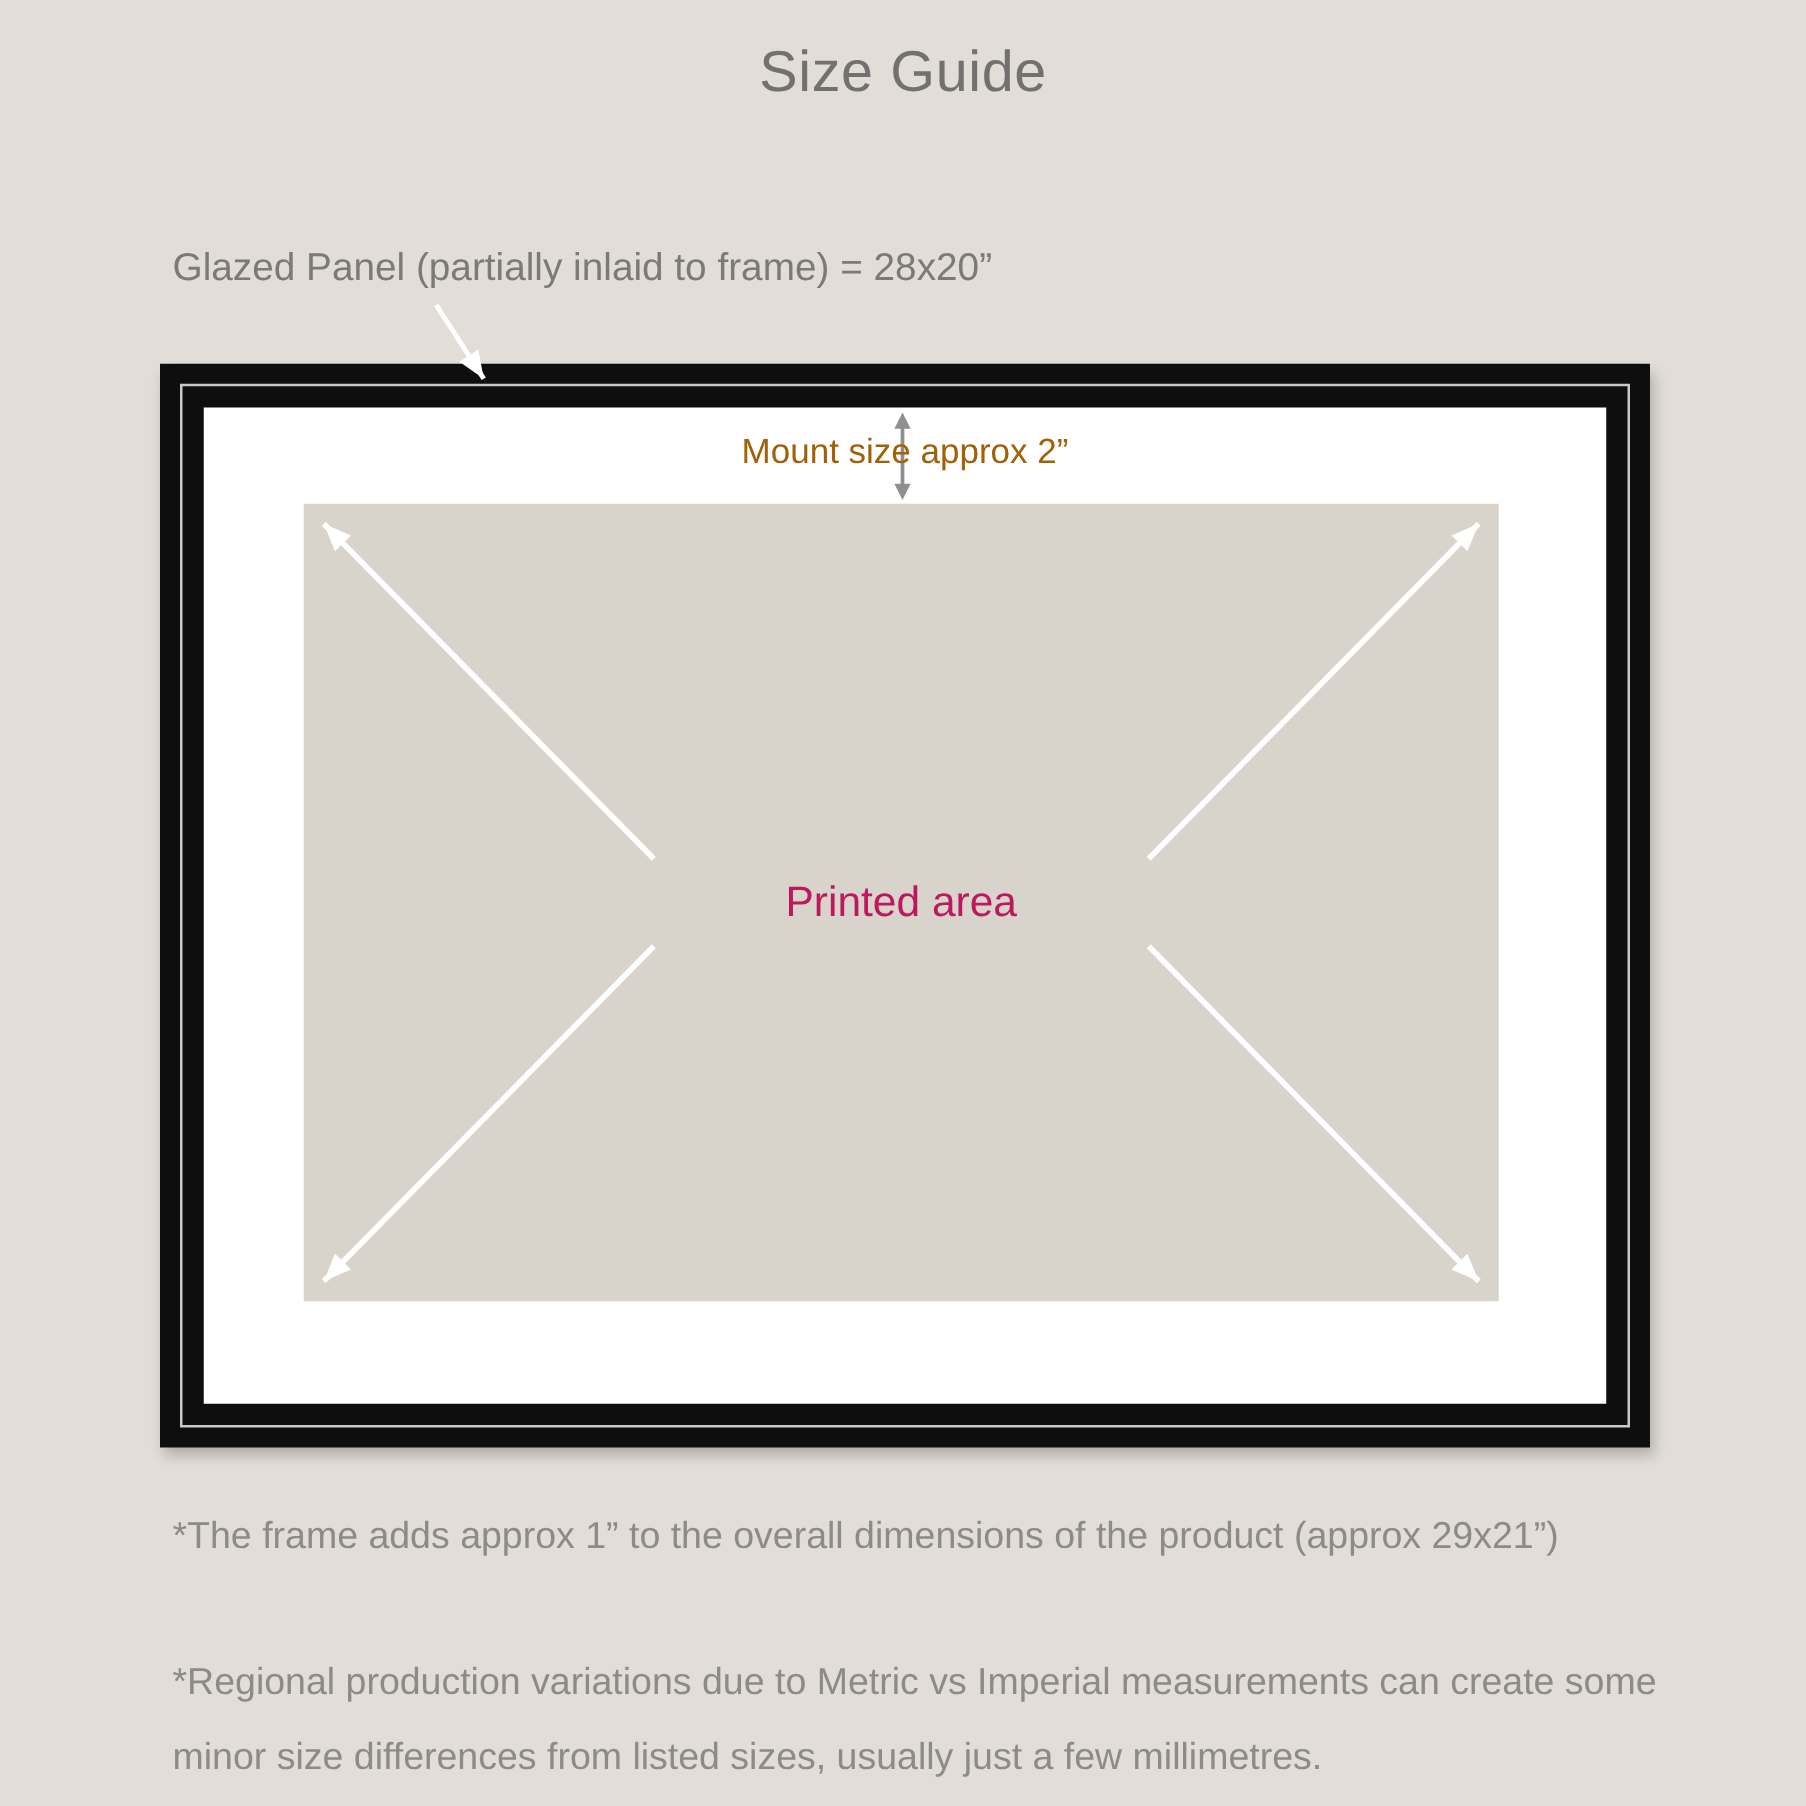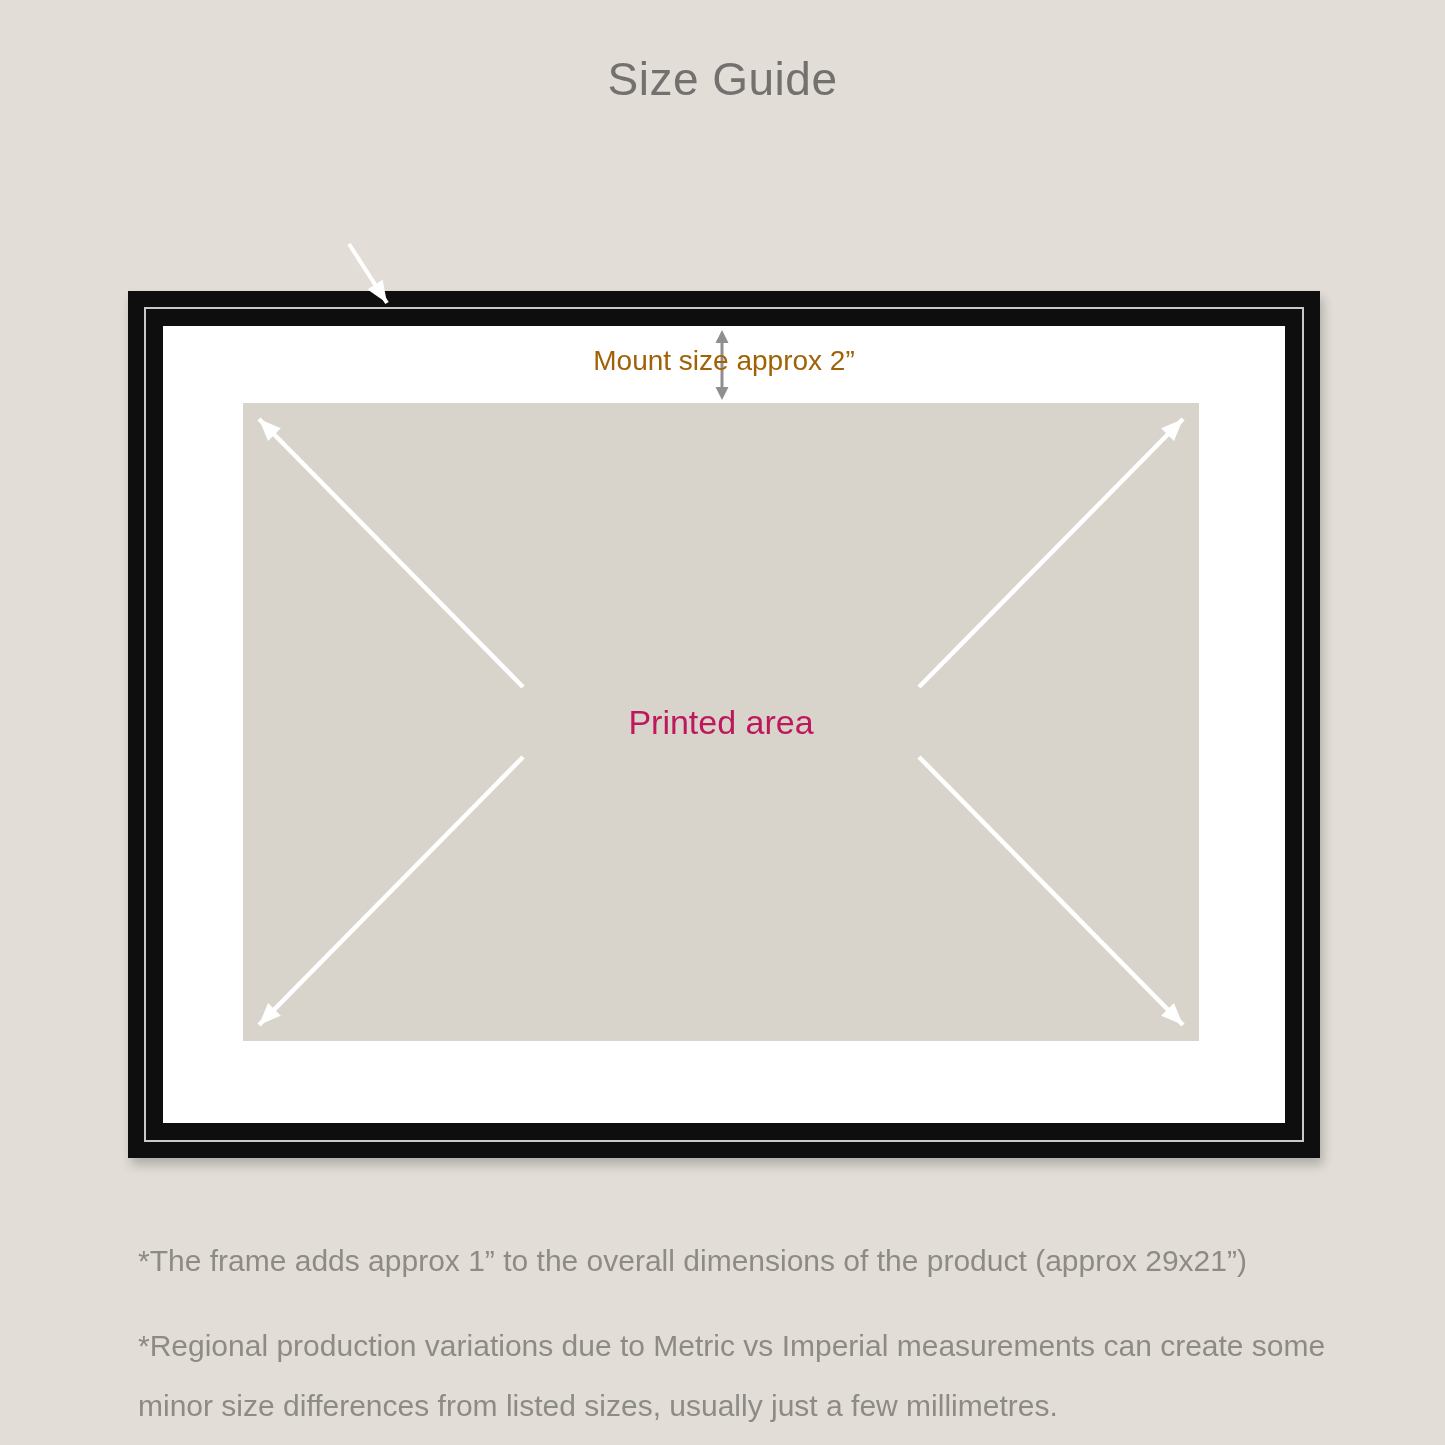--- a/index.html
+++ b/index.html
@@ -16,21 +16,20 @@
   }
   .page-title {
     position: absolute;
     top: 30px;
     left: 0;
     right: 0;
     text-align: center;
     font-size: 46px;
     color: #737170;
     letter-spacing: 0.5px;
-    margin-top: 22px;
   }
   .glazed-label {
     position: absolute;
     left: 138px;
     top: 196px;
     font-size: 31px;
     color: #7c7a77;
   }
   .frame {
     position: absolute;
@@ -92,39 +91,39 @@
     height: 1445px;
     z-index: 2;
     pointer-events: none;
   }
   .footnote-1 {
     position: absolute;
     left: 138px;
     top: 1212px;
     font-size: 30px;
     color: #8d8b86;
-    margin-top: 32px;
   }
   .footnote-2 {
     position: absolute;
     left: 138px;
     top: 1316px;
     width: 1250px;
     font-size: 30px;
     line-height: 60px;
     color: #8d8b86;
   }
 </style>
 </head>
 <body>
 
 <div class="page">
 
   <div class="page-title">Size Guide</div>
 
+  <div class="glazed-label">Glazed Panel (partially inlaid to frame) = 28x20”</div>
 
   <div class="frame">
     <div class="frame-inner-line"></div>
     <div class="mount">
       <div class="mount-label">Mount size approx 2”</div>
       <div class="printed-area">
         <div class="printed-area-label">Printed area</div>
       </div>
     </div>
   </div>

